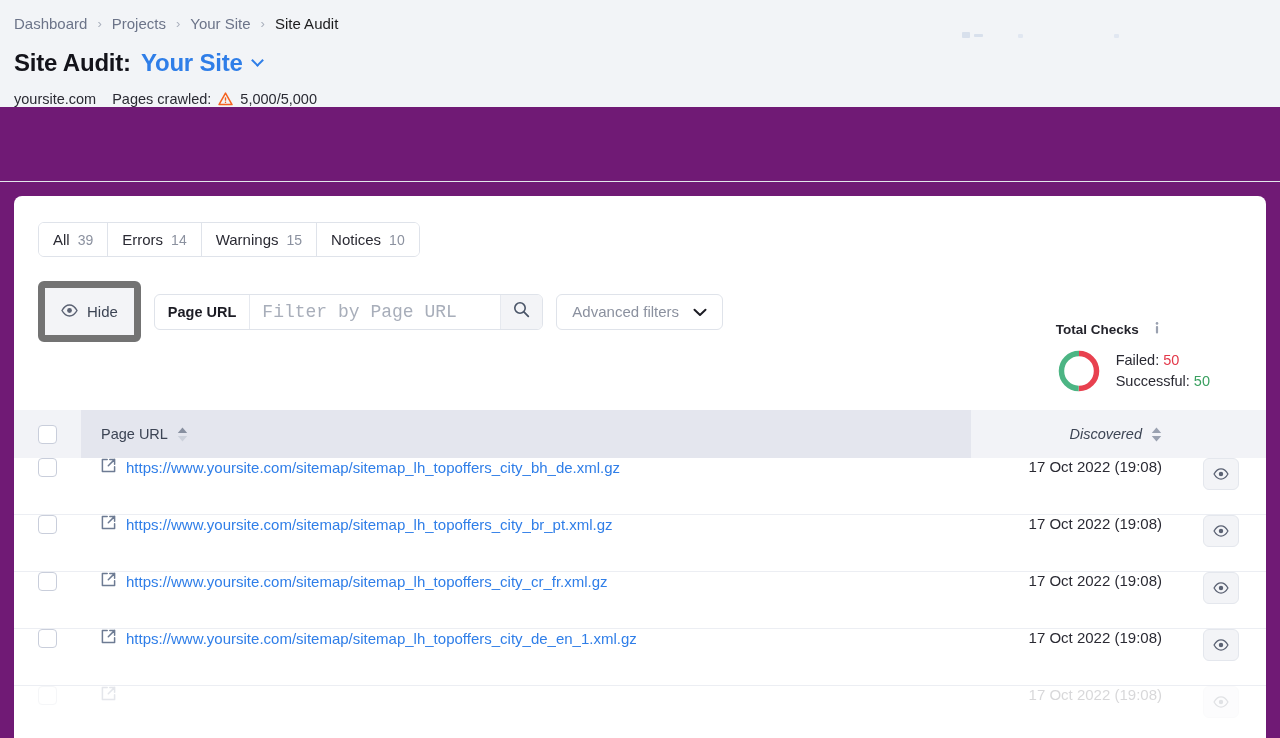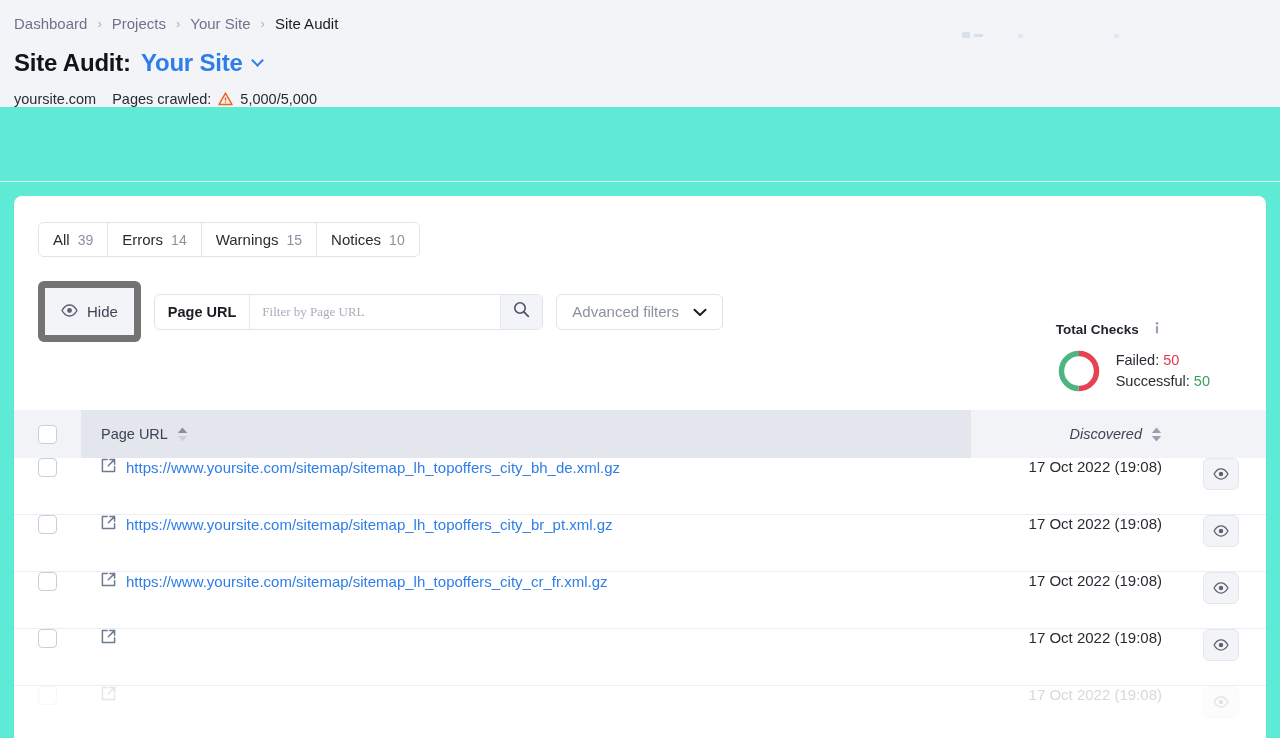--- a/index.html
+++ b/index.html
@@ -2,21 +2,21 @@
 <html><head>
 <meta charset="utf-8">
 <style>
   * { box-sizing: border-box; margin: 0; padding: 0; }
   html, body {
     width: 1280px; height: 738px;
     background: #f2f4f7;
     font-family: "Liberation Sans", sans-serif;
     overflow: hidden;
   }
-  .page { position: relative; width: 1280px; height: 738px; background: #5eead4; }
+  .page { position: relative; width: 1280px; height: 738px; background: #701a75; }
 
   
   .header { padding: 0 0 0 14px; background: #f2f4f7; position: relative; }
   .breadcrumb { display: flex; align-items: center; gap: 10px; padding-top: 15px; font-size: 15px; }
   .bc-item { color: #6c7489; }
   .bc-item.current { color: #1c1c1e; }
   .bc-sep { color: #aab0bd; font-size: 13px; line-height: 1; }
 
   .title-row { display: flex; align-items: center; gap: 10px; margin-top: 17px; }
   .title-main { font-size: 24px; font-weight: bold; color: #13131a; letter-spacing: -0.2px; }
@@ -62,22 +62,22 @@
               margin-left: 11px; cursor: pointer; }
   .send-to { display: flex; align-items: center; gap: 9px; font-size: 15px; color: #3c4454; margin-left: 21px; cursor: pointer; }
 
   .toolbar { display: flex; align-items: center; gap: 13px; margin: 24px 0 0 24px; }
   .hide-btn { display: flex; align-items: center; gap: 9px; padding: 15px 16px; background: #f3f4f7;
               border: 7px solid #737373; border-radius: 6px; font-size: 15px; color: #3c4454; cursor: pointer; }
   .filter-group { display: flex; align-items: stretch; border: 1px solid #dfe3ea; border-radius: 6px;
                   overflow: hidden; background: #fff; height: 36px; }
   .filter-key { display: flex; align-items: center; padding: 0 13px; font-size: 14.5px; font-weight: bold;
                 color: #1c1c24; border-right: 1px solid #e6e9ef; cursor: pointer; }
-  .filter-input { width: 250px; border: none; outline: none; font-size: 13px; color: #2a2a33;
-                  padding: 0 12px; font-family: Liberation Serif, serif; background: #fff; }
+  .filter-input { width: 250px; border: none; outline: none; font-size: 18px; color: #2a2a33;
+                  padding: 0 12px; font-family: Liberation Mono, monospace; background: #fff; }
   .filter-input::placeholder { color: #a8aeba; }
   .search-btn { width: 42px; display: flex; align-items: center; justify-content: center;
                 background: #f3f4f7; border-left: 1px solid #e6e9ef; cursor: pointer; }
   .adv-filters { display: flex; align-items: center; gap: 14px; height: 36px; padding: 0 15px;
                  border: 1px solid #dfe3ea; border-radius: 6px; font-size: 15px; color: #8b919f; cursor: pointer; background:#fff; }
 
   
   .checks { position: absolute; right: 56px; top: 125px; }
   .checks-head { display: flex; align-items: center; gap: 12px; font-size: 13.5px; font-weight: bold; color: #24242c; }
   .checks-body { display: flex; align-items: center; gap: 14px; margin-top: 10px; }
@@ -346,20 +346,21 @@
         <div class="td-check">
           <span class="cb"></span>
         </div>
         <div class="td-url">
           <span>
             <svg width="15" height="15" viewBox="0 0 15 15">
               <path d="M6.2 1.4 H1.4 V13.6 H13.6 V8.8" fill="none" stroke="#6d7b93" stroke-width="1.5" stroke-linecap="round" stroke-linejoin="round"></path>
               <path d="M8.8 1.4 H13.6 V6.2 M13.6 1.4 L7.3 7.7" fill="none" stroke="#6d7b93" stroke-width="1.5" stroke-linecap="round" stroke-linejoin="round"></path>
             </svg>
           </span>
+          <span class="url-text">https://www.yoursite.com/sitemap/sitemap_lh_topoffers_city_de_en_1.xml.gz</span>
         </div>
         <div class="td-disc">17 Oct 2022 (19:08)</div>
         <div class="td-act">
           <span class="eye-btn">
             <svg width="16" height="12" viewBox="0 0 17 13">
               <path d="M1 6.5 C3.4 2.2 6 1 8.5 1 C11 1 13.6 2.2 16 6.5 C13.6 10.8 11 12 8.5 12 C6 12 3.4 10.8 1 6.5 Z" fill="none" stroke="#5b6273" stroke-width="1.4"></path>
               <circle cx="8.5" cy="6.5" r="2.4" fill="#5b6273"></circle>
             </svg>
           </span>
         </div>

